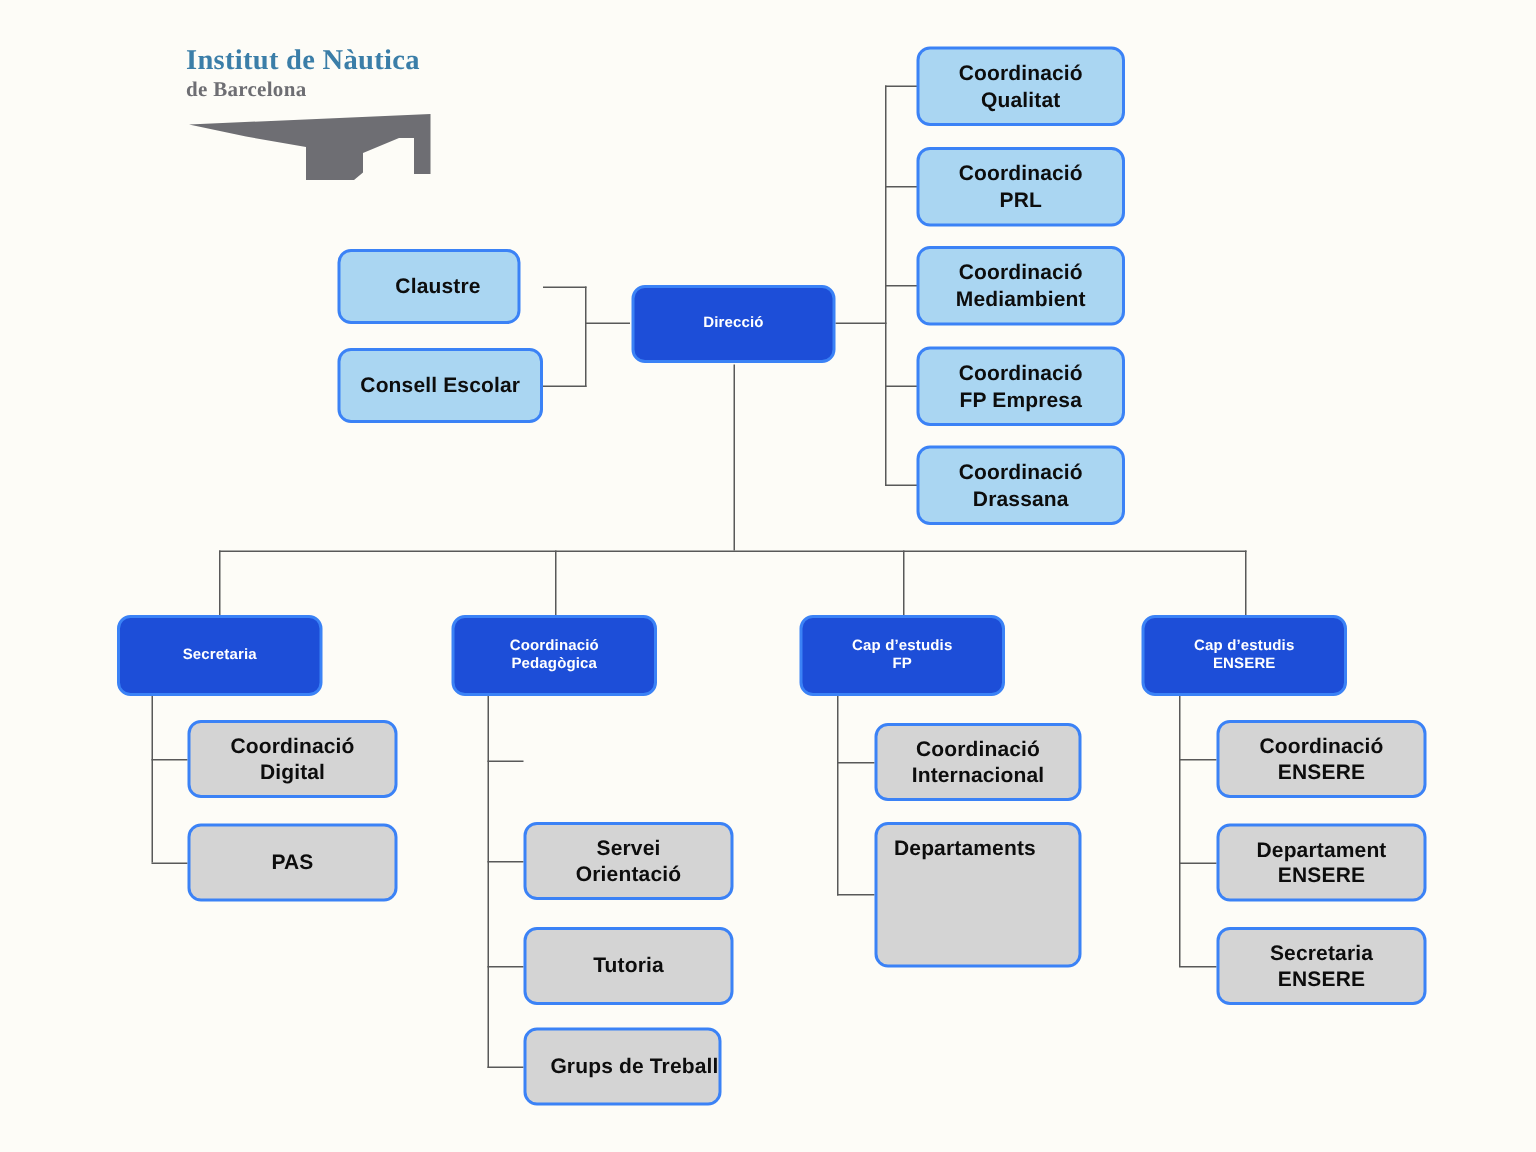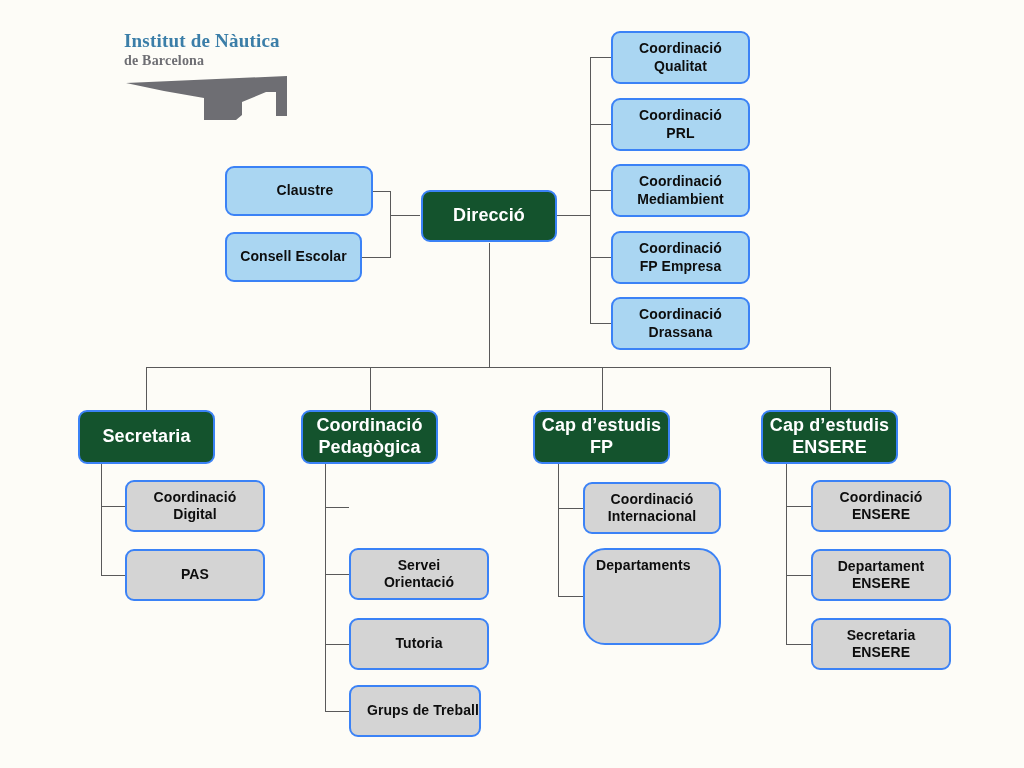--- a/index.html
+++ b/index.html
@@ -69,23 +69,23 @@
     align-items: center;
     justify-content: center;
     text-align: center;
     font-weight: bold;
     line-height: 1.22;
     letter-spacing: .1px;
   }
   .node .ln { display: block; white-space: nowrap; }
 
   .node.primary {
-    background: #14532d;
+    background: #1d4ed8;
     color: #ffffff;
-    font-size: 18px;
+    font-size: 10px;
   }
   .node.secondary {
     background: #aad6f2;
     color: #0d0d0d;
     font-size: 14px;
   }
   .node.leaf {
     background: #d4d4d4;
     color: #0d0d0d;
     font-size: 14px;
@@ -168,21 +168,21 @@
 
   <div class="line v" style="left:558px; top:464px; height:133px;"></div>
   <div class="line h" style="left:558px; top:508px; width:25px;"></div>
   <div class="line h" style="left:558px; top:596px; width:25px;"></div>
 
   <div class="line v" style="left:786px; top:464px; height:180px;"></div>
   <div class="line h" style="left:786px; top:506px; width:25px;"></div>
   <div class="line h" style="left:786px; top:575px; width:25px;"></div>
   <div class="line h" style="left:786px; top:644px; width:25px;"></div>
 
-  <div class="node secondary" style="left:225px; top:166px; width:148px; height:50px;padding-left:12px;">
+  <div class="node secondary" style="left:225px; top:166px; width:122px; height:50px;padding-left:12px;">
     <span class="ln">Claustre</span>
   </div>
   <div class="node secondary" style="left:225px; top:232px; width:137px; height:50px;">
     <span class="ln">Consell Escolar</span>
   </div>
 
   <div class="node primary" style="left:421px; top:190px; width:136px; height:52px;">
     <span class="ln">Direcció</span>
   </div>
 
@@ -239,21 +239,21 @@
     <span class="ln">Tutoria</span>
   </div>
   <div class="node leaf" style="left:349px; top:685px; width:132px; height:52px;align-items:flex-end;">
     <span class="ln">Grups de Treball</span>
   </div>
 
   <div class="node leaf" style="left:583px; top:482px; width:138px; height:52px;">
     <span class="ln">Coordinació</span>
     <span class="ln">Internacional</span>
   </div>
-  <div class="node leaf listbox" style="left:583px; top:548px; width:138px; height:97px;border-radius:22px;">
+  <div class="node leaf listbox" style="left:583px; top:548px; width:138px; height:97px;">
     <span class="title">Departaments</span>
   </div>
 
   <div class="node leaf" style="left:811px; top:480px; width:140px; height:52px;">
     <span class="ln">Coordinació</span>
     <span class="ln">ENSERE</span>
   </div>
   <div class="node leaf" style="left:811px; top:549px; width:140px; height:52px;">
     <span class="ln">Departament</span>
     <span class="ln">ENSERE</span>

